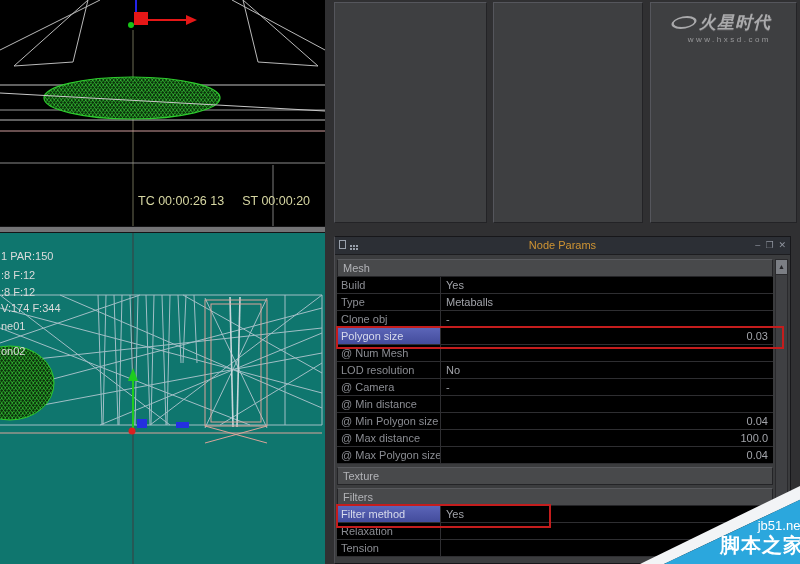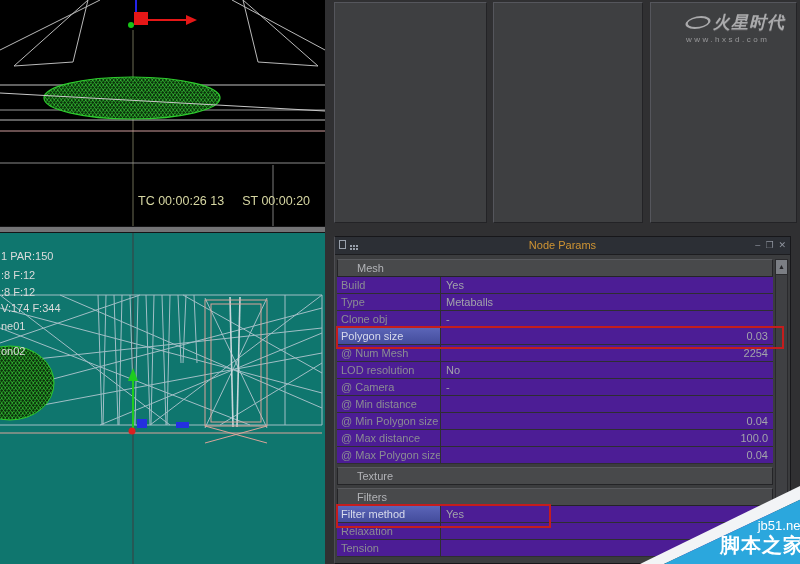--- a/index.html
+++ b/index.html
@@ -18,45 +18,45 @@
   #timecode .st{margin-left:18px;}
   .stat-line{position:absolute;left:1px;font-size:11px;color:#dcdcdc;white-space:nowrap;}
   
   #right-region{position:absolute;left:325px;top:0;width:475px;height:564px;background:#303032;}
   .col{position:absolute;top:2px;height:221px;background:#3e3f41;
     border:1px solid #55565c;border-bottom-color:#232326;border-right-color:#232326;box-sizing:border-box;}
   #col-1{left:9px;width:153px;}
   #col-2{left:168px;width:150px;}
   #col-3{left:325px;width:147px;}
   
-  #hxsd-logo{position:absolute;right:11px;top:8px;text-align:left;}
+  #hxsd-logo{position:absolute;right:25px;top:8px;text-align:right;}
   #hxsd-line1{display:flex;align-items:center;justify-content:flex-end;gap:3px;}
   #hxsd-swoosh{display:inline-block;width:24px;height:13px;border:2px solid #a9a9ab;border-radius:50%;
     transform:skewX(-28deg);box-sizing:border-box;}
   #hxsd-name{color:#aaaaac;font-style:italic;font-weight:bold;font-size:17px;letter-spacing:1px;
     text-shadow:0 1px 0 #58585a;}
   #hxsd-url{color:#98989a;font-size:8px;letter-spacing:2.5px;margin-top:1px;}
   
   #node-params{position:absolute;left:9px;top:236px;width:457px;height:328px;background:#3b3c3e;
     border:1px solid #17171a;border-left-color:#4e4e53;box-sizing:border-box;}
   #np-titlebar{height:17px;background:#2c2f35;position:relative;border-bottom:1px solid #1d1d20;}
   #np-title{width:100%;text-align:center;color:#cf9433;font-size:11px;line-height:17px;}
   .tb-left{position:absolute;left:4px;top:3px;display:flex;gap:4px;align-items:center;}
   .ic-square{width:7px;height:9px;border:1px solid #99a0ab;box-sizing:border-box;}
   .ic-grid{width:2px;height:2px;background:#99a0ab;margin-top:2px;
     box-shadow:3px 0 #99a0ab,6px 0 #99a0ab,0 3px #99a0ab,3px 3px #99a0ab,6px 3px #99a0ab;}
   .tb-right{position:absolute;right:4px;top:0;display:flex;gap:5px;color:#8f949e;font-size:9px;line-height:17px;}
   .tb-right span{cursor:default;}
   #np-body{position:absolute;left:2px;top:22px;right:17px;bottom:2px;overflow:hidden;}
   .sec-header{height:18px;line-height:17px;background:#48494b;color:#b2b3b7;font-size:11px;
-    padding-left:19px;margin-top:3px;box-sizing:border-box;
+    padding-left:5px;margin-top:3px;box-sizing:border-box;
     border:1px solid #242427;border-top-color:#595a5e;}
   .sec-header:first-child{margin-top:0;}
   .prow{display:flex;height:17px;border-bottom:1px solid #2e2e31;box-sizing:border-box;
-    font-size:11px;line-height:16px;background:#4c1d95;}
+    font-size:11px;line-height:16px;background:#000000;}
   .plabel{width:104px;color:#8b8d93;padding-left:4px;border-right:1px solid #2e2e31;
     box-sizing:border-box;white-space:nowrap;overflow:hidden;}
   .plabel.hl{background:linear-gradient(#5b65b8,#434c9c);color:#d8dbec;}
   .pvalue{flex:1;color:#a2a4aa;padding:0 5px;white-space:nowrap;}
   .pvalue.num{text-align:right;}
   #np-scrollbar{position:absolute;right:2px;top:22px;width:13px;bottom:2px;background:#3f4043;
     border:1px solid #2a2a2d;box-sizing:border-box;}
   #np-scroll-up{height:14px;background:#7b7e84;color:#26262a;font-size:7px;text-align:center;
     line-height:14px;border-bottom:1px solid #2a2a2d;}
   .redbox{position:absolute;border:2px solid #c41d1d;pointer-events:none;z-index:5;}
@@ -226,21 +226,20 @@
         <div class="prow">
           <div class="plabel">Clone obj</div>
           <div class="pvalue">-</div>
         </div>
         <div class="prow">
           <div class="plabel hl">Polygon size</div>
           <div class="pvalue num">0.03</div>
         </div>
         <div class="prow">
           <div class="plabel">@ Num Mesh</div>
-          <div class="pvalue num">2254</div>
         </div>
         <div class="prow">
           <div class="plabel">LOD resolution</div>
           <div class="pvalue">No</div>
         </div>
         <div class="prow">
           <div class="plabel">@ Camera</div>
           <div class="pvalue">-</div>
         </div>
         <div class="prow">

